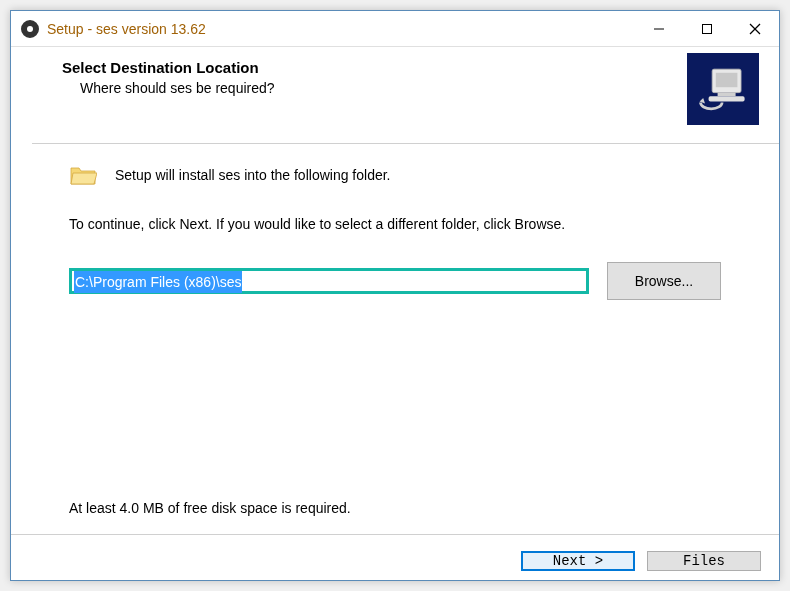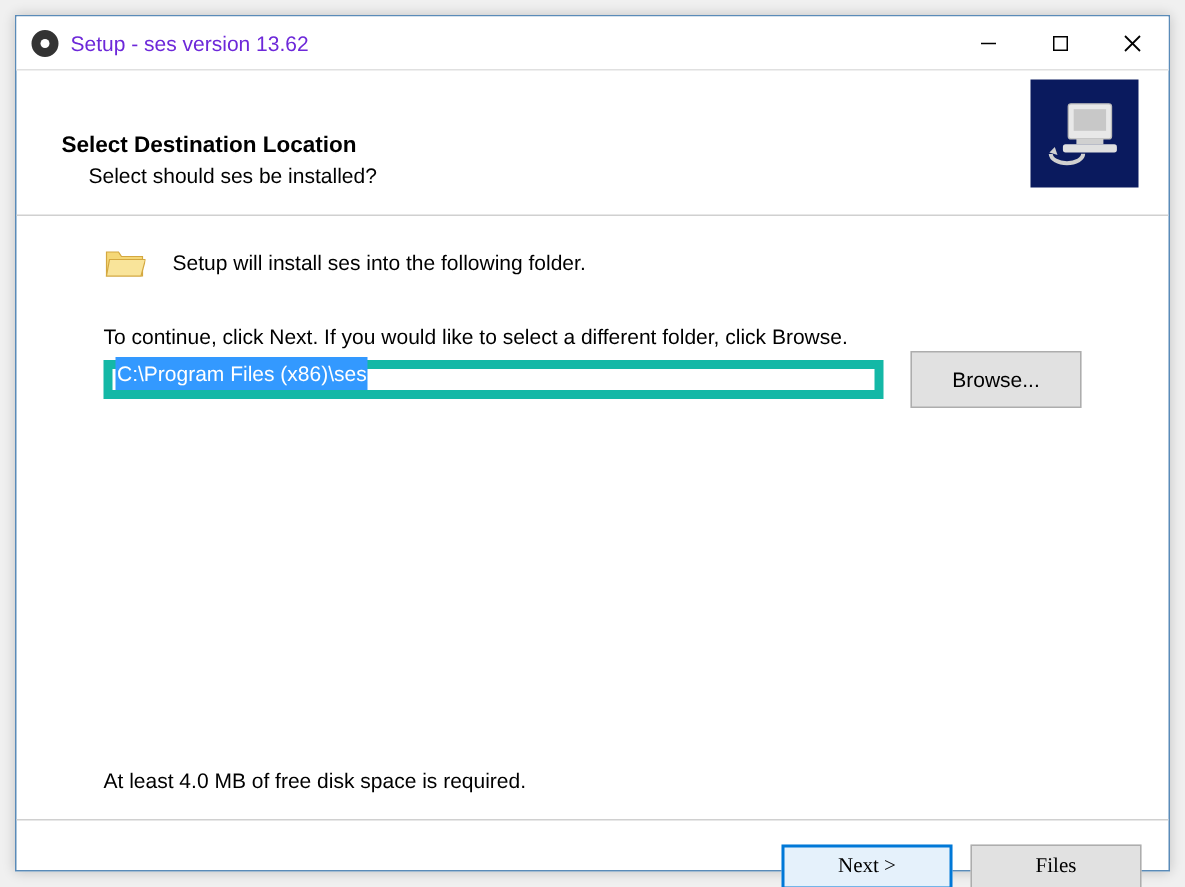--- a/index.html
+++ b/index.html
@@ -46,21 +46,21 @@
     }
     .app-icon::after {
       content: "";
       width: 6px;
       height: 6px;
       background: #fff;
       border-radius: 50%;
     }
     .title-text {
       font-size: 14px;
-      color: #6d28d9;
+      color: #a16207;
       flex: 1;
     }
     .win-controls {
       display: flex;
       height: 100%;
     }
     .win-btn {
       width: 48px;
       height: 100%;
       display: flex;
@@ -71,23 +71,24 @@
       font-size: 14px;
       color: #000;
       cursor: pointer;
     }
     .win-btn svg {
       width: 12px;
       height: 12px;
     }
     .header-area {
       display: flex;
-      align-items: flex-end;
+      align-items: flex-start;
       padding: 12px 20px 18px 30px;
       border-bottom: 1px solid #d0d0d0;
+      margin-left: 21px;
     }
     .header-text {
       flex: 1;
     }
     .header-title {
       font-size: 15px;
       font-weight: bold;
       color: #000;
       margin-bottom: 4px;
     }
@@ -122,35 +123,35 @@
     }
     .folder-icon {
       width: 28px;
       height: 22px;
       margin-right: 18px;
       display: flex;
       align-items: center;
       justify-content: center;
     }
     .instruction-line {
-      margin-bottom: 2px;
+      margin-bottom: 30px;
     }
     .path-row {
       display: flex;
       gap: 18px;
       align-items: center;
     }
     .path-input-wrapper {
       flex: 1;
       position: relative;
       height: 26px;
-      border: 6px solid #14b8a6;
-      background: #fff;
-      display: flex;
-      align-items: flex-end;
+      border: 3px solid #14b8a6;
+      background: #fff;
+      display: flex;
+      align-items: flex-start;
       padding: 0 2px;
     }
     .path-selection {
       background: #3399ff;
       color: #fff;
       padding: 0 1px;
       font-size: 14px;
       line-height: 22px;
     }
     .browse-btn {
@@ -159,39 +160,39 @@
       background: #e1e1e1;
       border: 1px solid #adadad;
       font-size: 14px;
       font-family: inherit;
       cursor: pointer;
     }
     .disk-space {
       padding: 0 58px;
       font-size: 14px;
       color: #000;
-      margin-top: 18px;
+      margin-top: 6px;
     }
     .footer-divider {
       border-top: 1px solid #d0d0d0;
       margin-top: 18px;
     }
     .footer-buttons {
       display: flex;
       justify-content: flex-end;
       gap: 12px;
       padding: 16px 18px;
     }
     .footer-btn {
       width: 114px;
-      height: 30px;
+      height: 20px;
       background: #e1e1e1;
       border: 1px solid #adadad;
       font-size: 14px;
-      font-family: Liberation Serif, serif;
+      font-family: Liberation Mono, monospace;
       cursor: pointer;
     }
     .footer-btn.primary {
       border: 2px solid #0078d7;
       background: #e5f1fb;
     }
   </style>
 </head>
 <body>
 
@@ -216,21 +217,21 @@
             <line x1="1" y1="1" x2="11" y2="11" stroke="#000" stroke-width="1.2"></line>
             <line x1="11" y1="1" x2="1" y2="11" stroke="#000" stroke-width="1.2"></line>
           </svg>
       </button>
     </div>
   </div>
 
   <div class="header-area">
     <div class="header-text">
       <div class="header-title">Select Destination Location</div>
-      <div class="header-subtitle">Select should ses be installed?</div>
+      <div class="header-subtitle">Where should ses be required?</div>
     </div>
     <div class="header-icon">
       <svg viewBox="0 0 60 60">
         <rect x="18" y="8" width="32" height="26" rx="2" fill="#e8e8e8" stroke="#bbb" stroke-width="1"></rect>
         <rect x="22" y="12" width="24" height="16" fill="#c8c8c8"></rect>
         <rect x="24" y="34" width="20" height="4" fill="#d0d0d0"></rect>
         <rect x="14" y="38" width="40" height="6" rx="2" fill="#e0e0e0"></rect>
         <ellipse cx="17" cy="45" rx="12" ry="7" fill="none" stroke="#d0d0d0" stroke-width="3" stroke-dasharray="30 60"></ellipse>
         <path d="M 8 40 L 4 44 L 10 46 Z" fill="#d0d0d0"></path>
       </svg>

